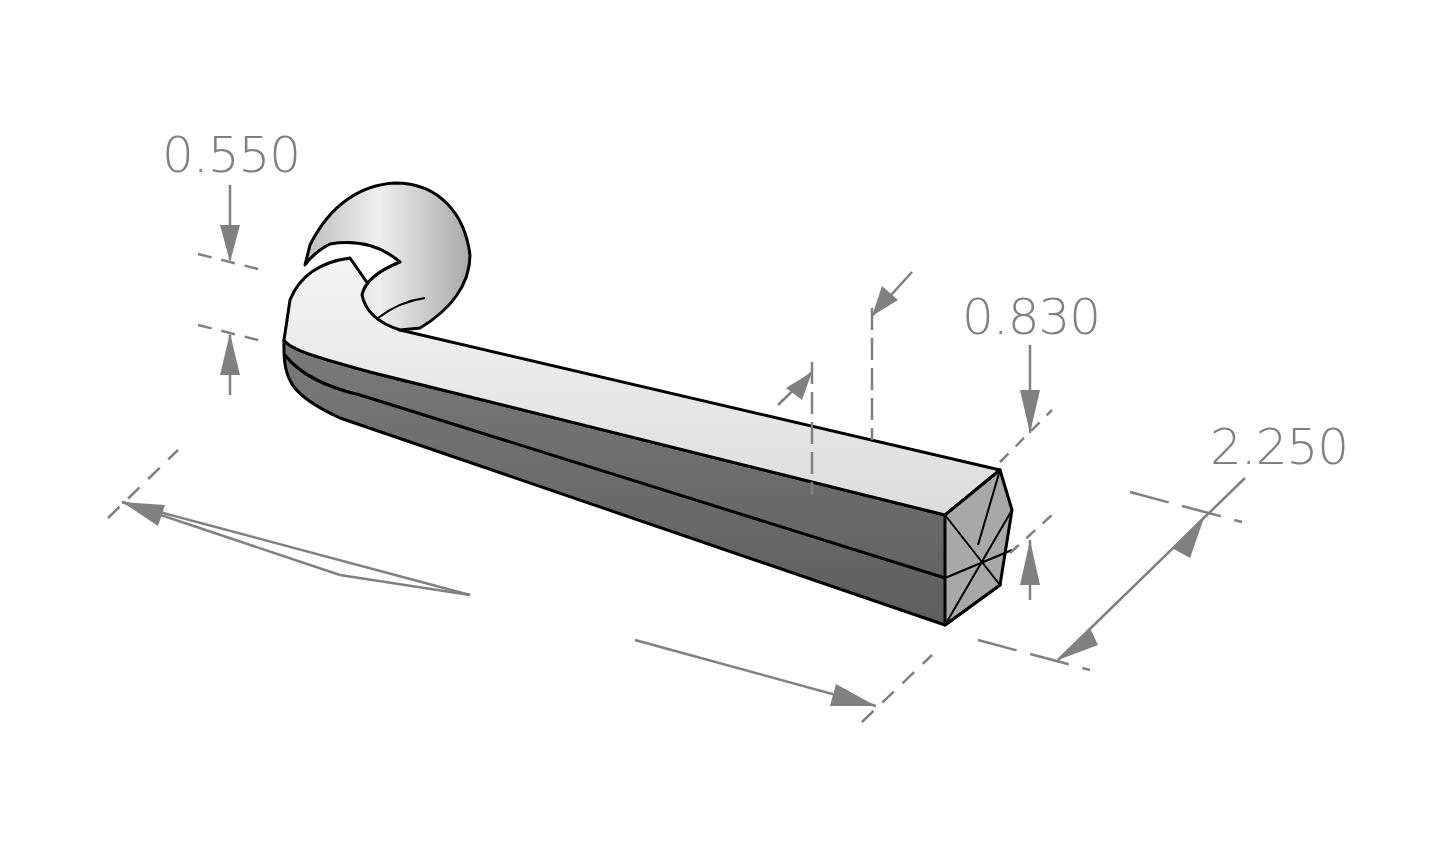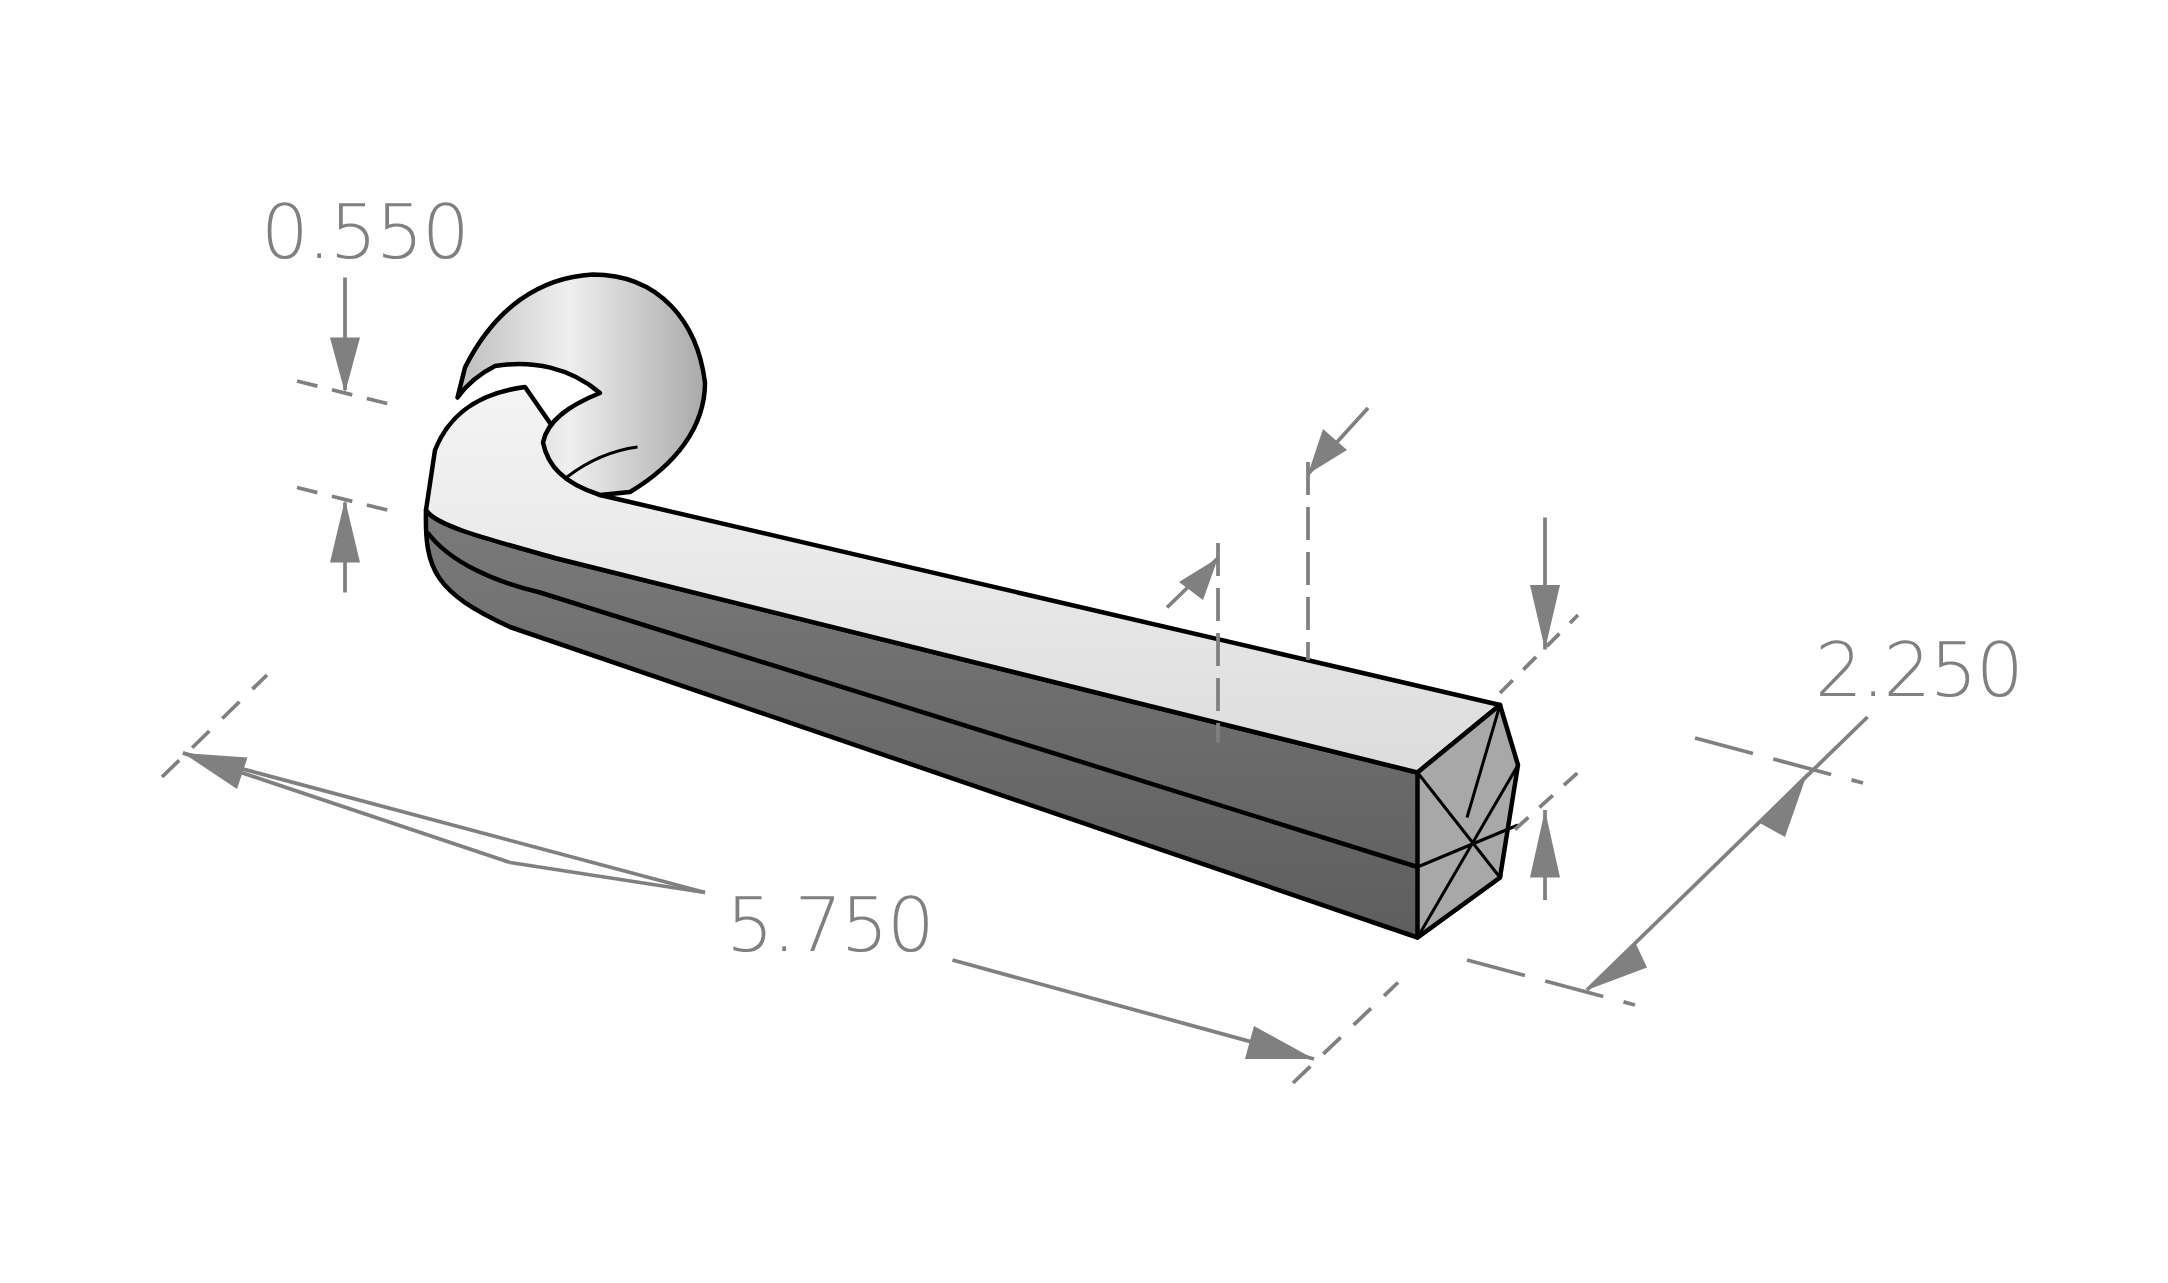--- a/index.html
+++ b/index.html
@@ -79,16 +79,16 @@
       <line x1="340" y1="575" x2="470" y2="595"></line>
       <line x1="122" y1="502" x2="470" y2="595"></line>
       <polygon points="122,502 165,505 158,526" stroke="none"></polygon>
       <line x1="635" y1="640" x2="876" y2="706"></line>
       <polygon points="876,706 830,706 836,684" stroke="none"></polygon>
       <line x1="108" y1="518" x2="178" y2="450" stroke-dasharray="16,12"></line>
       <line x1="862" y1="722" x2="932" y2="655" stroke-dasharray="16,12"></line>
     </g>
   </svg>
 
-  <div class="dim-label" style="left:162px; top:130px;margin-left:12px;">0.550</div>
+  <div class="dim-label" style="left:162px; top:130px;">0.550</div>
+  <div class="dim-label" style="left:962px; top:292px;">0.830</div>
   <div class="dim-label" style="left:1210px; top:422px;">2.250</div>
-  <div class="dim-label" style="left:484px; top:592px;">5.750</div>
 </div>
 
 </body></html>

